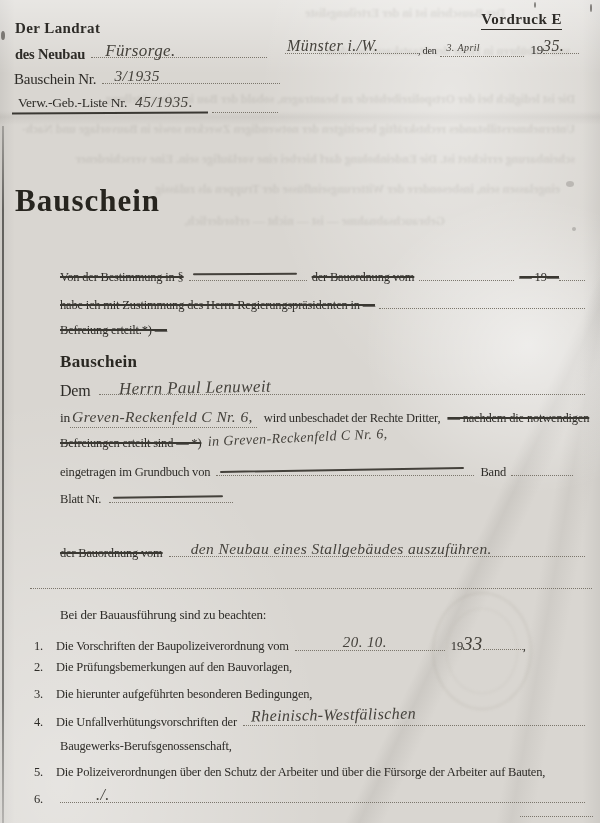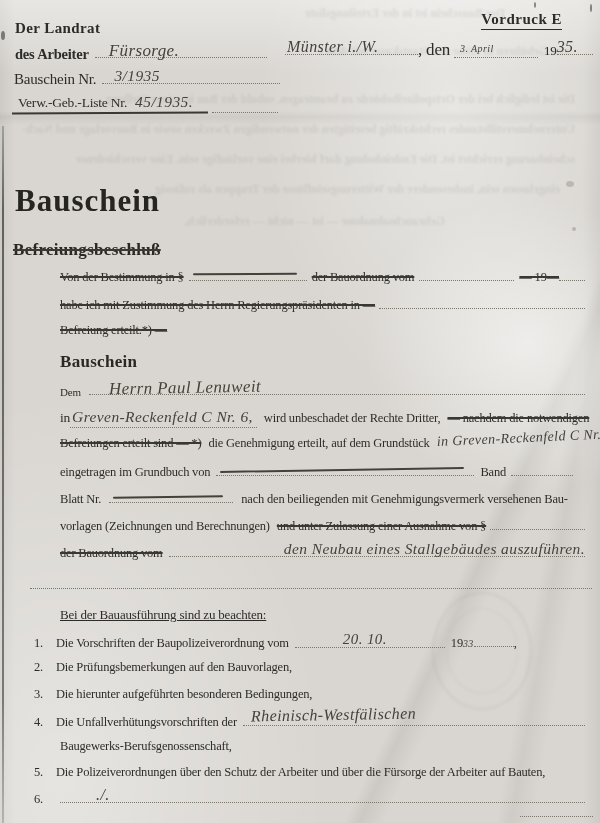--- a/index.html
+++ b/index.html
@@ -70,21 +70,21 @@
   <div class="speck" style="left:572px;top:227px;width:4px;height:4px;opacity:.4;"></div>
   <div class="speck" style="left:590px;top:4px;width:2px;height:8px;"></div>
   <div class="speck" style="left:534px;top:2px;width:2px;height:6px;"></div>
   <div class="dotseg" style="left:520px;top:814px;width:73px;"></div>
 
   <div class="vordruck">Vordruck E</div>
 
   <div class="row b" style="left:15px;top:20px;font-size:15px;letter-spacing:.4px;">Der Landrat</div>
 
   <div class="row" style="left:15px;top:44px;width:252px;">
-    <span class="b wfix" style="font-size:14.5px;">des Arbeiter</span>
+    <span class="b wfix" style="font-size:14.5px;">des Neubau</span>
     <span class="fill" style="margin-left:6px;">
       <span class="hand" style="margin-left:14px;font-size:17px;">Fürsorge.</span>
     </span>
   </div>
 
   <div class="row" style="left:14px;top:70px;width:266px;">
     <span class="wfix" style="font-size:15px;">Bauschein Nr.</span>
     <span class="fill" style="margin-left:6px;">
       <span class="hand" style="margin-left:12px;font-size:15.5px;">3/1935</span>
     </span>
@@ -94,35 +94,32 @@
     <span class="wfix" style="font-size:13.5px;">Verw.-Geb.-Liste Nr.</span>
     <span class="hand" style="margin-left:8px;font-size:15.5px;">45/1935.</span>
   </div>
   <div class="uline" style="left:12px;top:112px;width:196px;transform:rotate(-0.3deg);"></div>
   <div class="dotseg" style="left:212px;top:110px;width:66px;"></div>
 
   <div class="row" style="left:285px;top:40px;width:300px;">
     <span class="fill" style="flex:0 0 133px;">
       <span class="hand" style="margin-left:2px;font-size:16px;">Münster i./W.</span>
     </span>
-    <span class="wfix" style="font-size:17px;">, den</span>
+    <span class="wfix" style="font-size:10px;">, den</span>
     <span class="fill" style="flex:0 0 84px;margin-left:4px;">
       <span class="hand" style="margin-left:6px;font-size:10px;">3. April</span>
     </span>
     <span class="wfix" style="font-size:13px;margin-left:6px;">19</span>
     <span class="fill" style="flex:0 0 36px;">
       <span class="hand" style="font-size:16px;">35.</span>
     </span>
   </div>
 
   <div class="title-main">Bauschein</div>
 
-  <div class="row" style="left:13px;top:240px;">
-    <span class="h2 struck">Befreiungsbeschluß</span>
-  </div>
 
   <div class="row" style="left:60px;top:267px;right:15px;">
     <span class="struck wfix">Von der Bestimmung in §</span>
     <span class="fill" style="flex:0 0 118px;margin:0 5px;">
       <span class="handline" style="bottom:5px;transform:rotate(-0.3deg);"></span>
     </span>
     <span class="struck wfix">der Bauordnung vom</span>
     <span class="fill" style="margin:0 5px;"></span>
     <span class="struck wfix">— 19—</span>
     <span class="fill" style="flex:0 0 26px;"></span>
@@ -135,81 +132,74 @@
 
   <div class="row" style="left:60px;top:323px;">
     <span class="struck">Befreiung erteilt.*) —</span>
   </div>
 
   <div class="row" style="left:60px;top:352px;">
     <span class="h2">Bauschein</span>
   </div>
 
   <div class="row" style="left:60px;top:381px;right:15px;">
-    <span class="wfix" style="font-size:11px;">Dem</span>
+    <span class="wfix" style="font-size:16px;">Dem</span>
     <span class="fill" style="margin-left:8px;">
       <span class="hand" style="margin-left:20px;font-size:17px;transform:rotate(-1deg);">Herrn Paul Lenuweit</span>
     </span>
   </div>
 
   <div class="row" style="left:60px;top:408px;right:15px;">
     <span class="wfix" style="font-size:13.5px;">in</span>
     <span class="hand wfix" style="margin-left:0;font-size:15.5px;border-bottom:1.7px dotted #7b766c;padding:0 4px 1px 2px;">Greven-Reckenfeld C Nr. 6,</span>
     <span class="wfix gap-l">wird unbeschadet der Rechte Dritter,</span>
     <span class="struck wfix gap-l">— nachdem die notwendigen</span>
   </div>
 
   <div class="row" style="left:60px;top:435px;right:15px;">
     <span class="struck wfix">Befreiungen erteilt sind — *)</span>
-    <span class="wfix gap-l">die Genehmigung erteilt, auf dem Grundstück</span>
     <span class="hand wfix gap-l" style="font-size:14px;transform:rotate(-2.5deg) translateY(-5px);">in Greven-Reckenfeld C Nr. 6,</span>
   </div>
 
   <div class="row" style="left:60px;top:462px;right:27px;">
     <span class="wfix">eingetragen im Grundbuch von</span>
     <span class="fill" style="margin:0 6px;">
       <span class="handline" style="transform:rotate(-0.9deg);"></span>
     </span>
     <span class="wfix">Band</span>
     <span class="fill" style="flex:0 0 62px;margin-left:5px;"></span>
   </div>
 
   <div class="row" style="left:60px;top:489px;right:15px;">
     <span class="wfix">Blatt Nr.</span>
     <span class="fill" style="flex:0 0 124px;margin:0 8px;">
       <span class="handline" style="transform:rotate(-0.8deg);"></span>
     </span>
-    <span class="wfix">nach den beiliegenden mit Genehmigungsvermerk versehenen Bau-</span>
-  </div>
-
-  <div class="row" style="left:60px;top:516px;right:15px;">
-    <span class="wfix">vorlagen (Zeichnungen und Berechnungen)</span>
-    <span class="struck wfix gap-l">und unter Zulassung einer Ausnahme von §</span>
-    <span class="fill" style="margin-left:4px;"></span>
-  </div>
+  </div>
+
 
   <div class="row" style="left:60px;top:543px;right:15px;">
     <span class="struck wfix">der Bauordnung vom</span>
-    <span class="fill" style="margin-left:6px;text-align:right;">
+    <span class="fill" style="margin-left:6px;">
       <span class="hand" style="margin-left:22px;font-size:15.5px;">den Neubau eines Stallgebäudes auszuführen.</span>
     </span>
   </div>
 
   <div class="dotseg" style="left:30px;top:586px;width:562px;"></div>
 
-  <div class="row" style="left:60px;top:607px;font-size:13px;text-decoration:underline;">Bei der Bauausführung sind zu beachten:</div>
+  <div class="row" style="left:60px;top:607px;font-size:13px;">Bei der Bauausführung sind zu beachten:</div>
 
   <div class="row" style="left:34px;top:633px;right:15px;">
     <span class="wfix" style="width:22px;">1.</span>
     <span class="wfix">Die Vorschriften der Baupolizeiverordnung vom</span>
     <span class="fill" style="flex:0 0 150px;margin:0 6px;">
       <span class="hand" style="margin-left:48px;font-size:15px;">20. 10.</span>
     </span>
     <span class="wfix">19</span>
-    <span class="hand wfix" style="font-size:10px;">33</span>
+    <span class="hand wfix" style="font-size:19px;">33</span>
     <span class="fill" style="flex:0 0 40px;"></span>
     <span class="wfix">,</span>
   </div>
 
   <div class="row" style="left:34px;top:660px;">
     <span class="wfix" style="width:22px;">2.</span>
     <span>Die Prüfungsbemerkungen auf den Bauvorlagen,</span>
   </div>
 
   <div class="row" style="left:34px;top:687px;">

